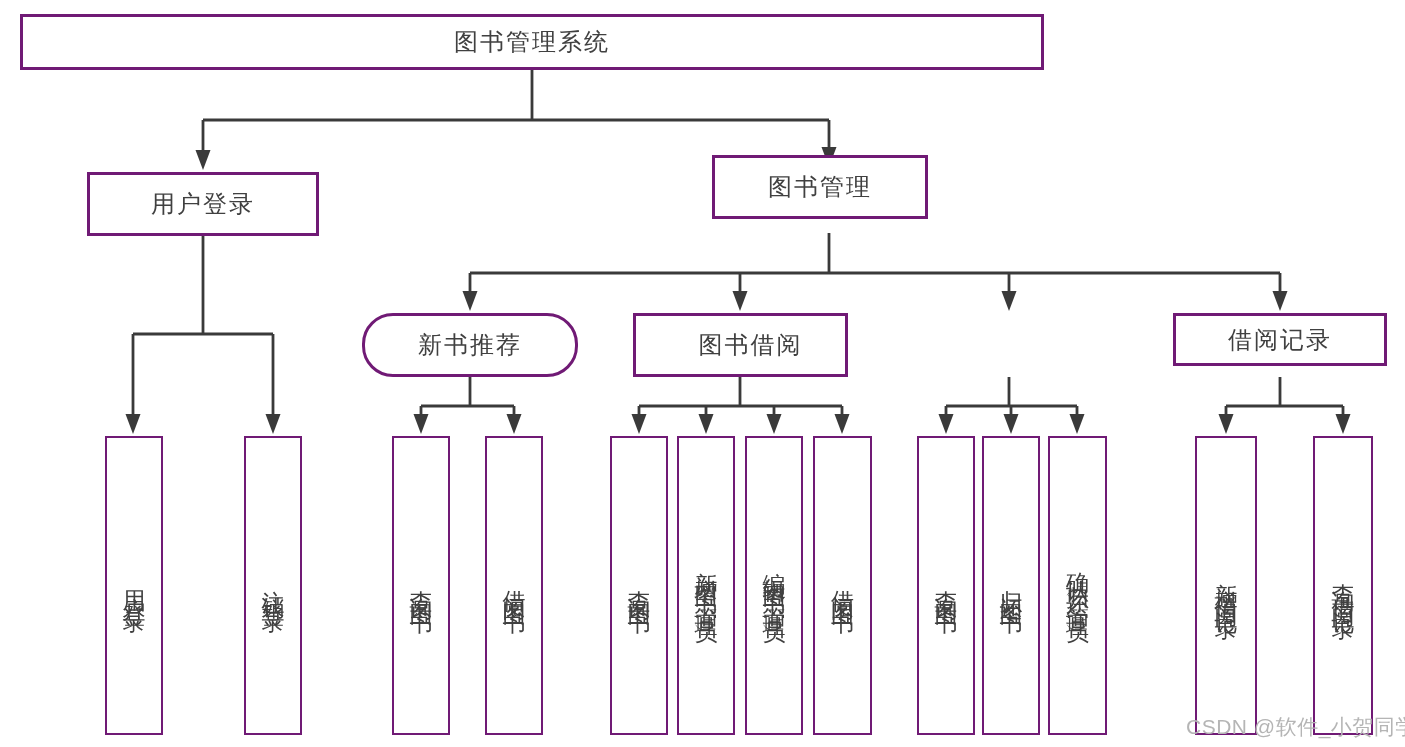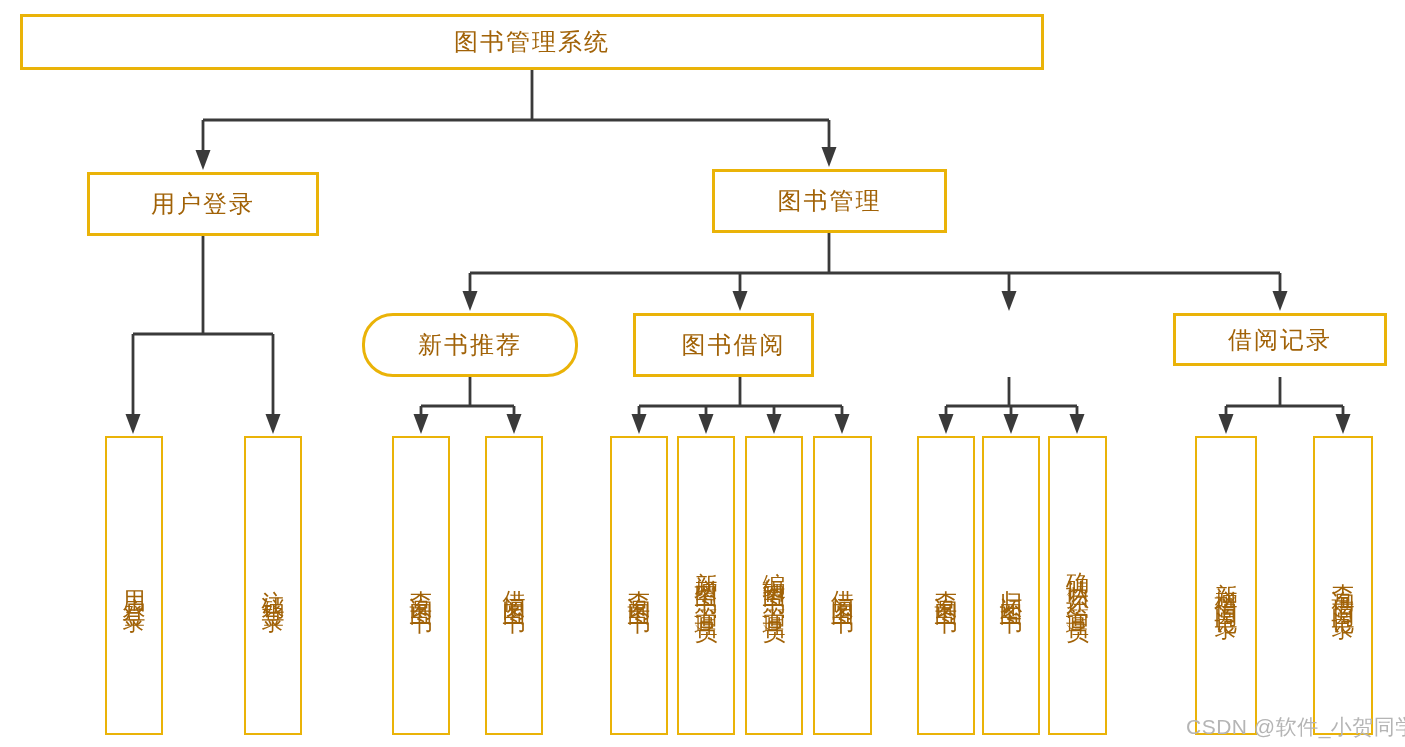--- a/index.html
+++ b/index.html
@@ -16,26 +16,26 @@
     overflow: hidden;
   }
   #wires {
     position: absolute;
     left: 0; top: 0;
     width: 1405px; height: 747px;
   }
   .node {
     position: absolute;
     background: #ffffff;
-    border: 3px solid #eab308;
+    border: 3px solid #701a75;
     box-sizing: border-box;
     display: flex;
     align-items: center;
     justify-content: center;
-    color: #a16207;
+    color: #404040;
     font-size: 24px;
     letter-spacing: 2px;
     white-space: nowrap;
     font-family: Liberation Serif, serif;
   }
   .node.leaf {
     border-width: 2.5px;
     writing-mode: vertical-rl;
     letter-spacing: 7px;
     font-size: 23px;
@@ -126,24 +126,24 @@
       <path d="M1226,406 V416"></path>
       <polygon points="1218.5,414 1233.5,414 1226,434" fill="#3a3a3a" stroke="none"></polygon>
       <path d="M1343,406 V416"></path>
       <polygon points="1335.5,414 1350.5,414 1343,434" fill="#3a3a3a" stroke="none"></polygon>
     </g>
   </svg>
 
   <div class="node" style="left:20px; top:14px; width:1024px; height:56px;">图书管理系统</div>
 
   <div class="node" style="left:87px; top:172px; width:232px; height:64px;">用户登录</div>
-  <div class="node" style="left:712px; top:169px; width:235px; height:64px;text-align:right;">图书管理</div>
+  <div class="node" style="left:712px; top:155px; width:216px; height:64px;text-align:right;">图书管理</div>
 
   <div class="node" style="left:362px; top:313px; width:216px; height:64px;border-radius:31px;">新书推荐</div>
-  <div class="node" style="left:633px; top:313px; width:181px; height:64px;padding-left:20px;">图书借阅</div>
+  <div class="node" style="left:633px; top:313px; width:215px; height:64px;padding-left:20px;">图书借阅</div>
   <div class="node" style="left:1173px; top:313px; width:214px; height:53px;">借阅记录</div>
 
   <div class="node leaf" style="left:105px; top:436px; width:58px; height:299px;">用户登录</div>
   <div class="node leaf" style="left:244px; top:436px; width:58px; height:299px;">注销登录</div>
 
   <div class="node leaf" style="left:392px; top:436px; width:58px; height:299px;">查询图书</div>
   <div class="node leaf" style="left:485px; top:436px; width:58px; height:299px;">借阅图书</div>
 
   <div class="node leaf" style="left:610px; top:436px; width:58px; height:299px;">查询图书</div>
   <div class="node leaf" style="left:677px; top:436px; width:58px; height:299px;">新增图书（管理员）</div>

